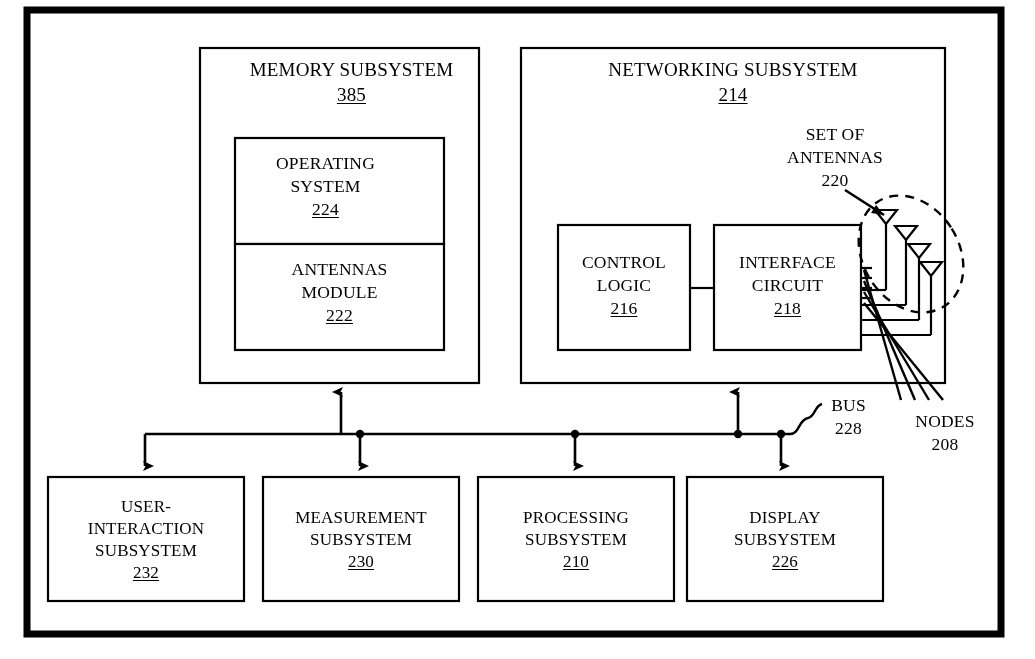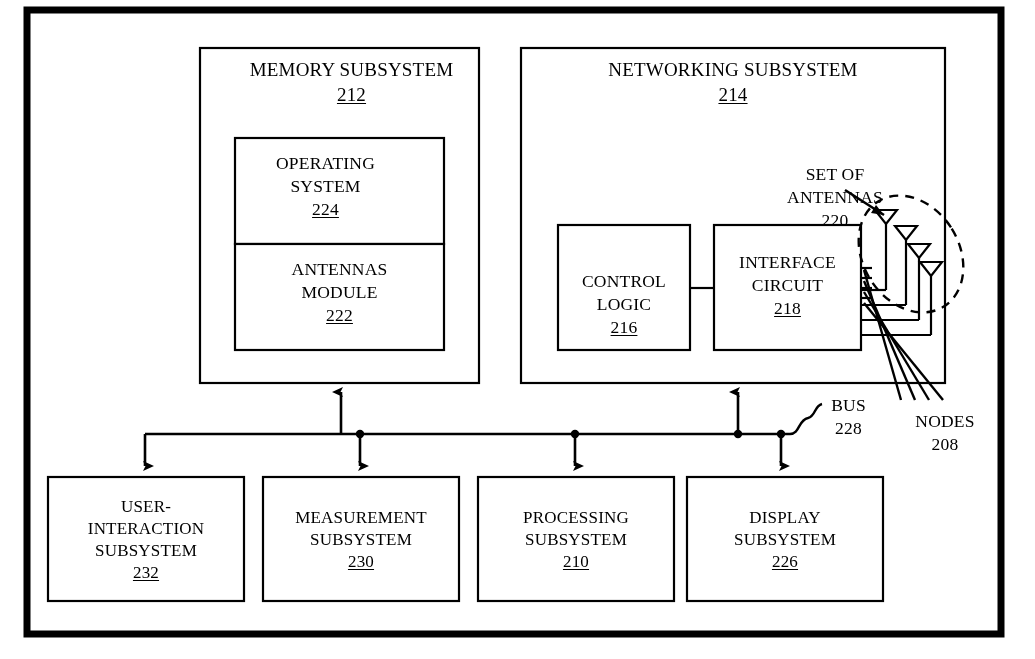--- a/index.html
+++ b/index.html
@@ -150,53 +150,53 @@
     <path d="M781,434 L781,466" fill="none" stroke="#000000" stroke-width="2.6" marker-end="url(#arrowDown)"></path>
 
     <rect x="48" y="477" width="196" height="124" fill="#ffffff" stroke="#000000" stroke-width="2.2"></rect>
     <rect x="263" y="477" width="196" height="124" fill="#ffffff" stroke="#000000" stroke-width="2.2"></rect>
     <rect x="478" y="477" width="196" height="124" fill="#ffffff" stroke="#000000" stroke-width="2.2"></rect>
     <rect x="687" y="477" width="196" height="124" fill="#ffffff" stroke="#000000" stroke-width="2.2"></rect>
   </svg>
 
   <div class="box-label t-outer-title" style="left:200px; top:58px; width:303px;">
     <span class="ln">MEMORY SUBSYSTEM</span>
-    <span class="refnum">212</span>
+    <span class="refnum">385</span>
   </div>
 
   <div class="box-label t-inner" style="left:235px; top:152px; width:181px;">
     <span class="ln">OPERATING</span>
     <span class="ln">SYSTEM</span>
     <span class="refnum">224</span>
   </div>
 
   <div class="box-label t-inner" style="left:235px; top:258px; width:209px;">
     <span class="ln">ANTENNAS</span>
     <span class="ln">MODULE</span>
     <span class="refnum">222</span>
   </div>
 
   <div class="box-label t-outer-title" style="left:521px; top:58px; width:424px;">
     <span class="ln">NETWORKING SUBSYSTEM</span>
     <span class="refnum">214</span>
   </div>
 
-  <div class="box-label t-inner" style="left:558px; top:251px; width:132px;margin-top:19px;">
+  <div class="box-label t-inner" style="left:558px; top:251px; width:132px;">
     <span class="ln">CONTROL</span>
     <span class="ln">LOGIC</span>
     <span class="refnum">216</span>
   </div>
 
   <div class="box-label t-inner" style="left:714px; top:251px; width:147px;">
     <span class="ln">INTERFACE</span>
     <span class="ln">CIRCUIT</span>
     <span class="refnum">218</span>
   </div>
 
-  <div class="box-label t-callout" style="left:740px; top:123px; width:190px;margin-top:40px;">
+  <div class="box-label t-callout" style="left:740px; top:123px; width:190px;">
     <span class="ln">SET OF</span>
     <span class="ln">ANTENNAS</span>
     <span class="refnum plain">220</span>
   </div>
 
   <div class="box-label t-callout" style="left:806px; top:394px; width:85px;">
     <span class="ln">BUS</span>
     <span class="refnum plain">228</span>
   </div>
 

